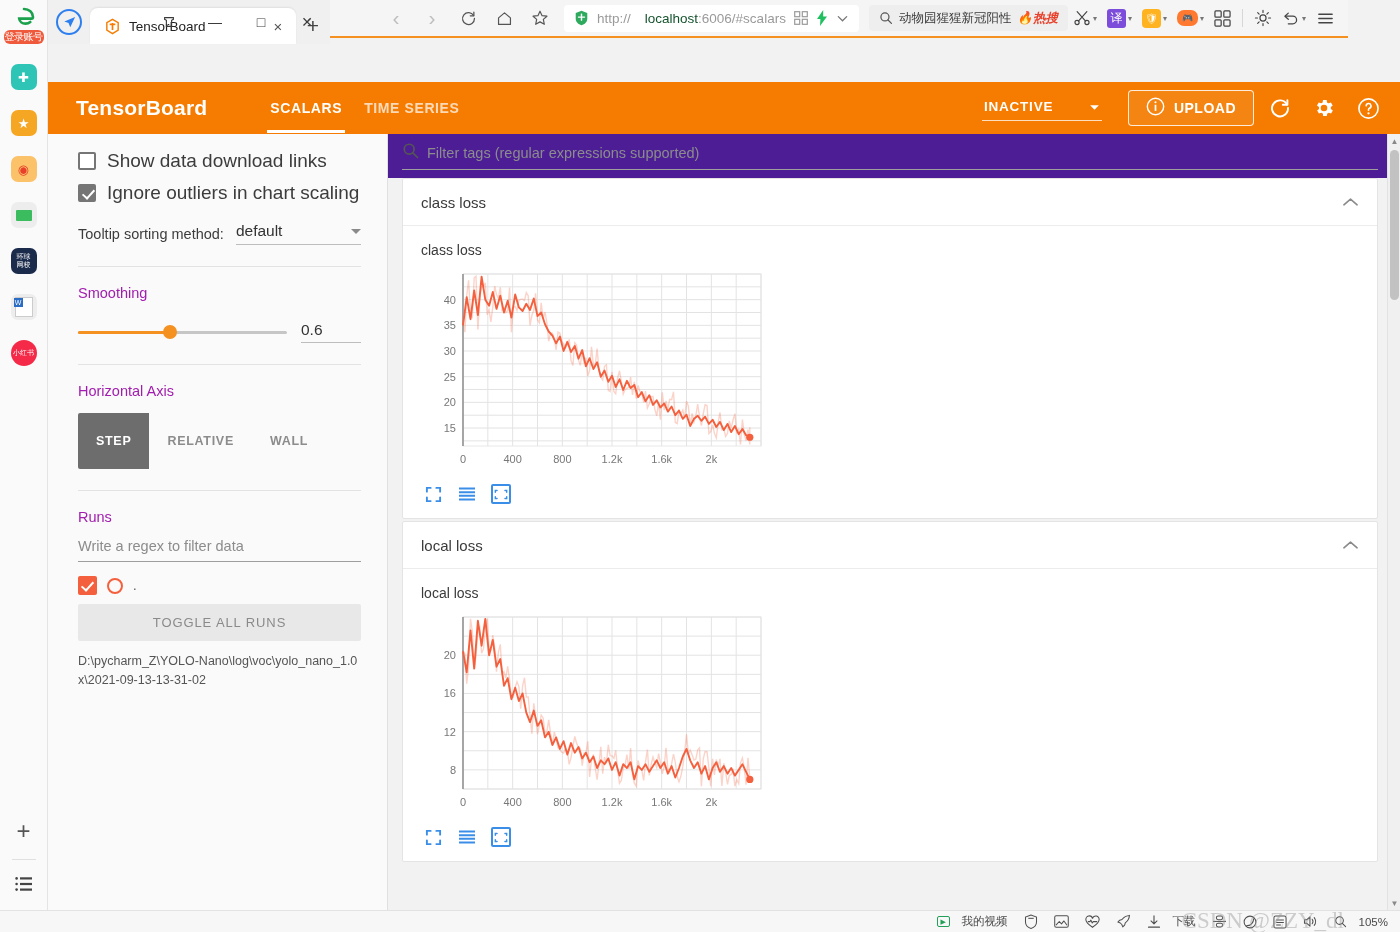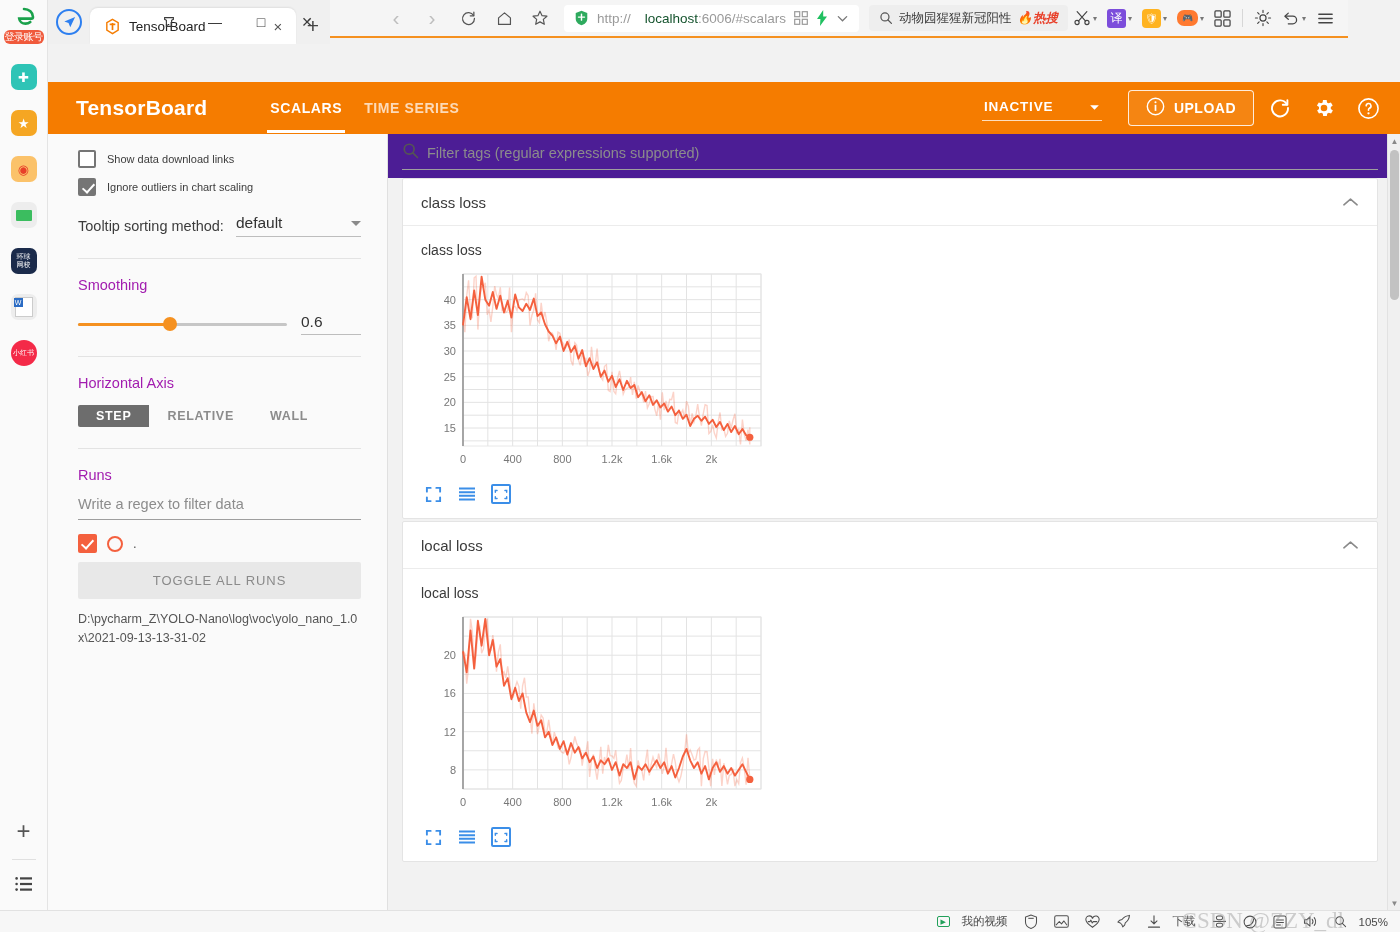--- a/index.html
+++ b/index.html
@@ -74,38 +74,38 @@
   .hicon { width:36px; height:36px; display:flex; align-items:center; justify-content:center; margin-left:8px; }
 
   .body-row { flex:1; display:flex; min-height:0; }
 
   
   .side { width:340px; flex:none; background:#fafafa; border-right:1px solid #e0e0e0; padding:16px 26px 0 30px; overflow:hidden; }
   .ck-row { display:flex; align-items:center; gap:11px; margin-bottom:10px; }
   .ck { width:18px; height:18px; border:2px solid #757575; border-radius:2px; flex:none; background:#fff; }
   .ck.on { background:#757575; border-color:#757575; position:relative; }
   .ck.on:after { content:""; position:absolute; left:4.5px; top:1px; width:5px; height:10px; border:solid #fff; border-width:0 2px 2px 0; transform:rotate(42deg); }
-  .ck-lbl { font-size:11px; color:#3c3c3c; }
+  .ck-lbl { font-size:19px; color:#3c3c3c; }
   .tooltip-row { display:flex; align-items:flex-end; gap:12px; margin-top:18px; }
   .tooltip-lbl { font-size:14.5px; color:#3c3c3c; padding-bottom:3px; }
   .select { flex:1; max-width:130px; border-bottom:1px solid #bdbdbd; display:flex; align-items:center; justify-content:space-between; padding-bottom:4px; }
   .select .v { font-size:15.5px; color:#333; }
   .tri { width:0; height:0; border-left:5px solid transparent; border-right:5px solid transparent; border-top:5px solid #8a8a8a; }
   .hr { height:1px; background:#e3e3e3; margin:21px 0 0 0; }
   .sec-title { font-size:14.5px; color:#a21caf; margin:18px 0 0 0; }
 
   .smooth-row { display:flex; align-items:center; gap:14px; margin-top:20px; }
   .slider { flex:1; height:18px; position:relative; display:flex; align-items:center; }
   .sl-track { position:absolute; left:0; right:0; height:3px; background:#c6c6c6; border-radius:2px; }
   .sl-fill { position:absolute; left:0; width:44%; height:3px; background:#f59120; border-radius:2px; }
   .sl-knob { position:absolute; left:44%; width:14px; height:14px; border-radius:50%; background:#f59120; transform:translateX(-50%); }
   .smooth-val { width:60px; border-bottom:1px solid #bdbdbd; font-size:15.5px; color:#333; padding-bottom:3px; }
 
   .axis-btns { display:flex; margin-top:14px; border-radius:2px; overflow:hidden; width:fit-content; }
-  .axbtn { padding:4px 18px; font-size:12.5px; font-weight:bold; letter-spacing:.7px; color:#8c8c8c; background:transparent; }
+  .axbtn { padding:21px 18px; font-size:12.5px; font-weight:bold; letter-spacing:.7px; color:#8c8c8c; background:transparent; }
   .axbtn.on { background:#6d6d6d; color:#fff; }
 
   .runs-input { margin-top:13px; border-bottom:1px solid #9e9e9e; padding-bottom:7px; font-size:14.5px; color:#8c8c8c; }
   .run-row { display:flex; align-items:center; gap:10px; margin-top:14px; }
   .run-ck { width:19px; height:19px; background:#f4603e; border-radius:2px; position:relative; flex:none; }
   .run-ck:after { content:""; position:absolute; left:6px; top:3px; width:5px; height:10px; border:solid #fff; border-width:0 2px 2px 0; transform:rotate(42deg); }
   .run-circle { width:16px; height:16px; border-radius:50%; border:2px solid #f4603e; flex:none; }
   .run-dot { font-size:13px; color:#555; }
   .toggle-all { margin-top:9px; background:#e8e8e8; border-radius:2px; text-align:center; padding:11px 0; font-size:13px;
                 letter-spacing:.9px; color:#8a8a8a; }

